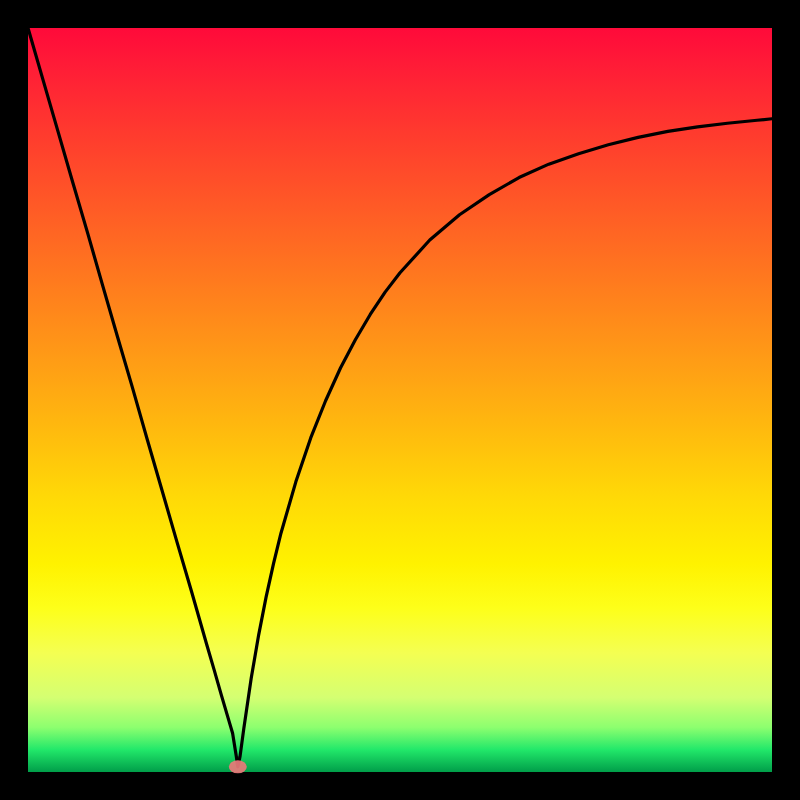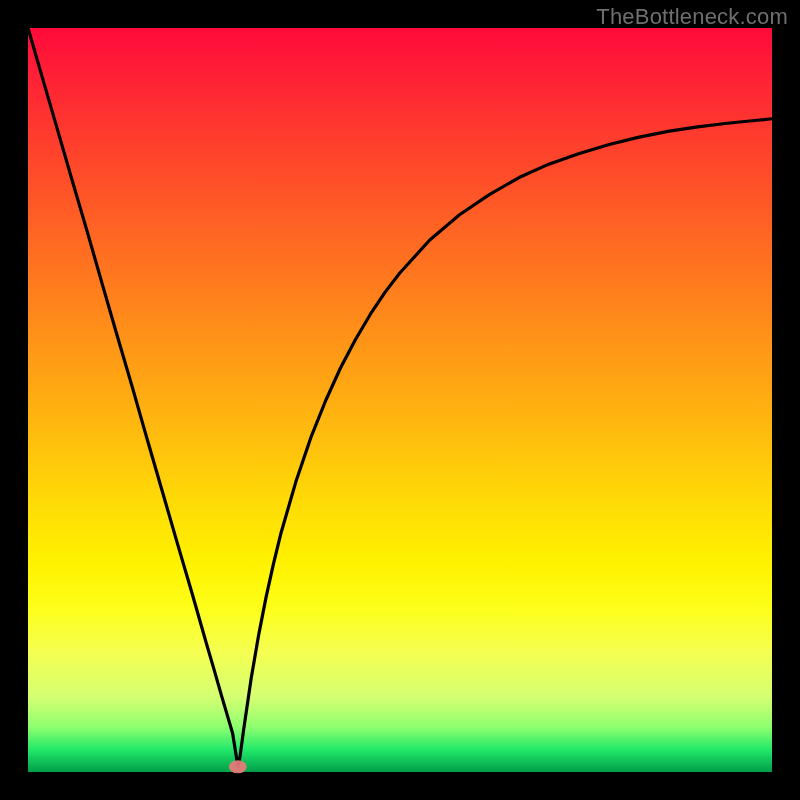--- a/index.html
+++ b/index.html
@@ -66,14 +66,13 @@
 
 <div class="frame">
 
   <div class="plot-area">
     <svg viewBox="0 0 744 744">
       <path id="curve-path" fill="none" stroke="#000" stroke-width="3.2" stroke-linejoin="round" stroke-linecap="round" d="M0.00 0.00 L14.88 51.34 L29.76 102.67 L44.64 154.01 L59.52 204.60 L74.40 256.68 L89.28 308.02 L104.16 358.61 L119.04 410.69 L133.92 462.02 L148.80 513.36 L163.68 563.95 L178.56 616.03 L186.00 641.33 L193.44 667.37 L200.88 692.66 L204.60 705.31 L208.32 728.38 L209.81 738.79 L212.04 728.38 L215.76 700.85 L223.20 650.26 L230.64 607.10 L238.08 569.16 L245.52 535.68 L252.96 505.18 L267.84 453.84 L282.72 409.94 L297.60 372.74 L312.48 340.01 L327.36 311.74 L342.24 286.44 L357.12 264.12 L372.00 244.78 L401.76 212.04 L431.52 186.74 L461.28 166.66 L491.04 149.54 L520.80 136.15 L550.56 125.74 L580.32 116.81 L610.08 109.37 L639.84 103.42 L669.60 98.95 L699.36 95.23 L729.12 92.26 L744.00 90.77 "></path>
       <ellipse id="marker-dot" rx="9" ry="6.5" fill="#e97a7a" opacity="0.92" cx="209.81" cy="738.79"></ellipse>
     </svg>
   </div>
 
-  <div class="watermark">TheBottleneck.com</div>
 </div>
 
 </body></html>

